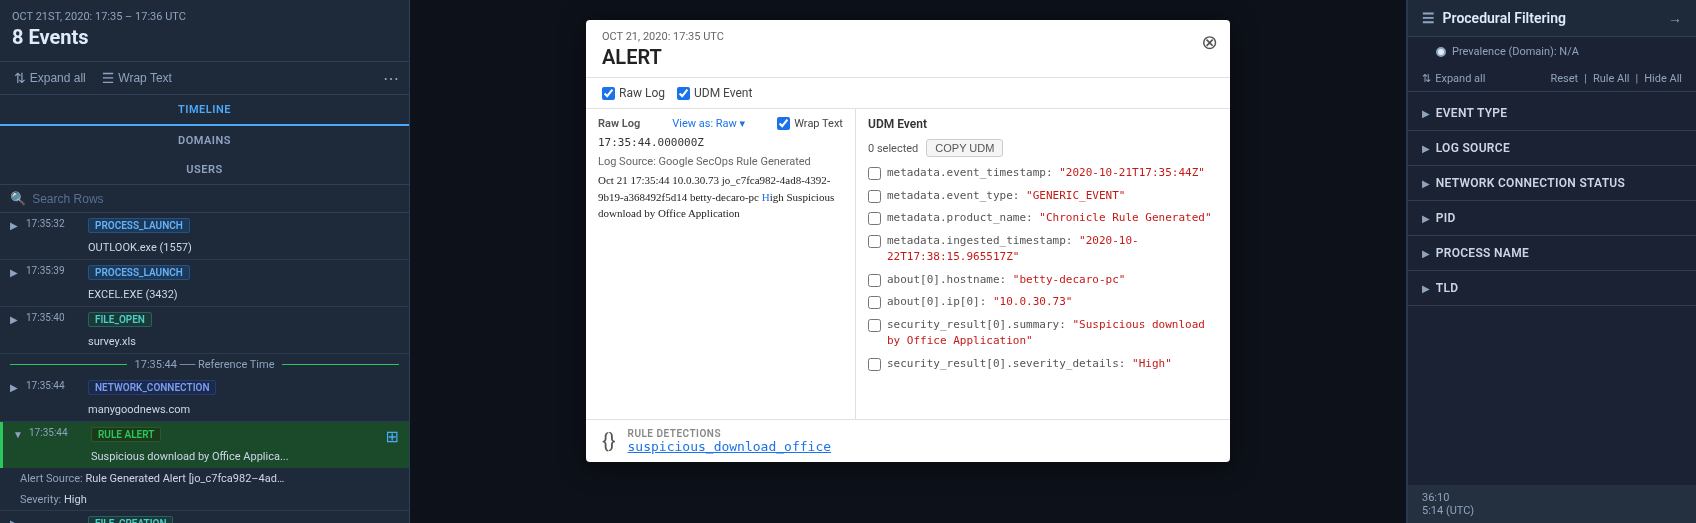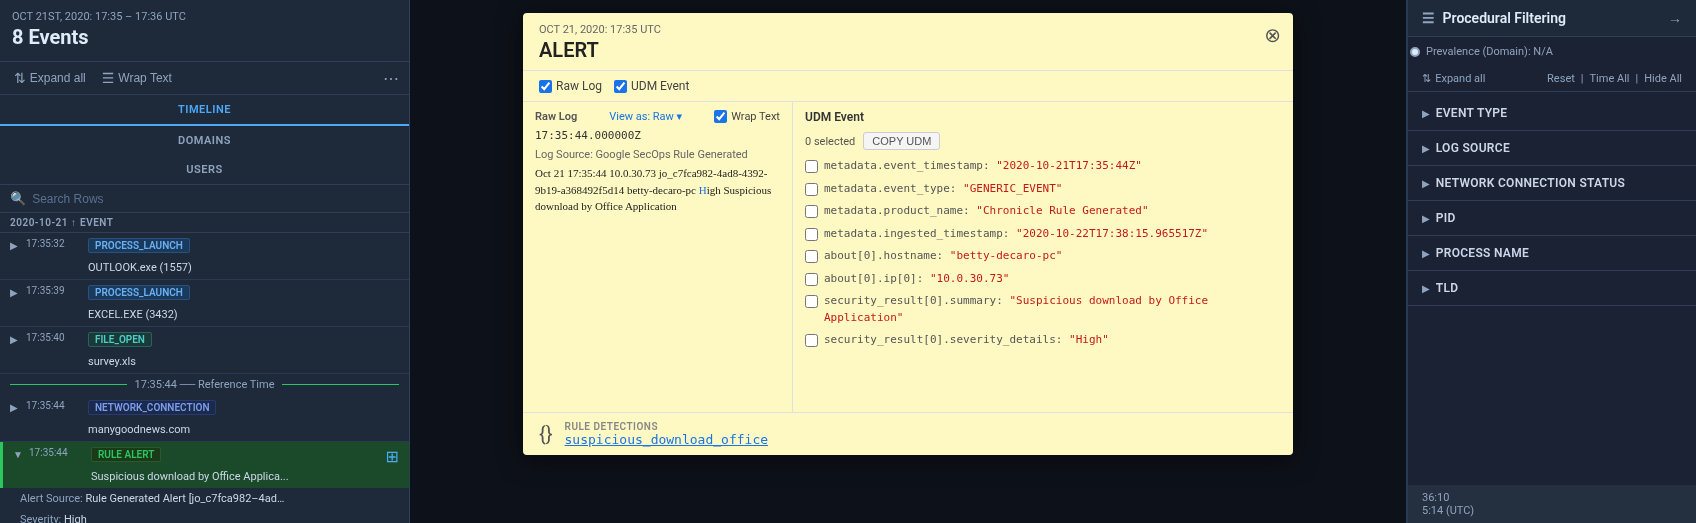--- a/index.html
+++ b/index.html
@@ -49,21 +49,21 @@
 
     .ref-time { display: flex; align-items: center; gap: 8px; padding: 4px 10px; font-size: 11px; color: #8fa3bf; }
     .ref-line { flex: 1; height: 1px; background: #2dc55e; }
 
     .detail-row { padding: 4px 10px 4px 20px; font-size: 11px; }
     .detail-label { color: #8fa3bf; margin-bottom: 2px; }
     .detail-value { color: #cdd6e8; }
 
     
     .middle-panel { flex: 1; background: rgba(0,0,0,0.5); display: flex; align-items: flex-start; justify-content: center; padding-top: 0; position: relative; }
-    .modal { background: #fef9c3; color: #222; width: 770px; min-height: 390px; border-radius: 4px; box-shadow: 0 4px 24px rgba(0,0,0,0.5); position: relative; margin-top: 13px; }
+    .modal { background: #ffffff; color: #222; width: 644px; min-height: 390px; border-radius: 4px; box-shadow: 0 4px 24px rgba(0,0,0,0.5); position: relative; margin-top: 20px; }
     .modal-header { padding: 10px 16px 6px; border-bottom: 1px solid #e0e0e0; }
     .modal-date { font-size: 11px; color: #666; }
     .modal-title { font-size: 20px; font-weight: 600; color: #222; margin: 2px 0; }
     .modal-close { position: absolute; top: 10px; right: 12px; cursor: pointer; font-size: 20px; color: #555; background: none; border: none; }
 
     .modal-tabs { display: flex; align-items: center; gap: 12px; padding: 8px 16px; border-bottom: 1px solid #e0e0e0; }
     .modal-tab { display: flex; align-items: center; gap: 4px; font-size: 12px; color: #444; }
     .modal-tab input[type=checkbox] { accent-color: #1a73e8; }
 
     .modal-body { display: flex; height: 310px; }
@@ -97,21 +97,21 @@
     .rule-label { font-size: 10px; color: #888; font-weight: 600; letter-spacing: 0.5px; }
     .rule-link { font-size: 13px; color: #1a73e8; text-decoration: underline; cursor: pointer; font-family: monospace; }
 
     
     .right-panel { width: 290px; background: #1a2233; border-left: 2px solid #2a3a50; display: flex; flex-direction: column; flex-shrink: 0; }
     .right-header { display: flex; align-items: center; justify-content: space-between; padding: 10px 14px; background: #1e2a3a; border-bottom: 1px solid #2e3f56; }
     .right-title { font-size: 14px; font-weight: 600; color: #e0eaf8; display: flex; align-items: center; gap: 8px; }
     .filter-icon { color: #8fa3bf; }
     .right-arrow { color: #8fa3bf; cursor: pointer; font-size: 14px; }
 
-    .prevalence-row { padding: 8px 2px; font-size: 11px; color: #8fa3bf; display: flex; align-items: center; gap: 6px; }
+    .prevalence-row { padding: 8px 28px; font-size: 11px; color: #8fa3bf; display: flex; align-items: center; gap: 6px; }
     .prevalence-dot { width: 10px; height: 10px; border-radius: 50%; background: #e0eaf8; border: 2px solid #8fa3bf; }
 
     .filter-toolbar { display: flex; align-items: center; justify-content: space-between; padding: 6px 14px; border-bottom: 1px solid #2e3f56; }
     .filter-expand { display: flex; align-items: center; gap: 4px; color: #8fa3bf; font-size: 11px; cursor: pointer; }
     .filter-actions { display: flex; align-items: center; gap: 6px; font-size: 11px; color: #8fa3bf; }
     .filter-action-link { color: #8fa3bf; cursor: pointer; }
 
     .filter-sections { flex: 1; overflow-y: auto; padding: 4px 0; }
     .filter-section { border-bottom: 1px solid #2e3f56; }
     .filter-section-header { display: flex; align-items: center; gap: 6px; padding: 10px 14px; cursor: pointer; }
@@ -147,24 +147,20 @@
     <div class="tab active">TIMELINE</div>
     <div class="tab">DOMAINS</div>
     <div class="tab">USERS</div>
   </div>
 
   <div class="search-row">
     <span class="search-icon">🔍</span>
     <input class="search-input" placeholder="Search Rows" style="">
   </div>
 
-  <div class="table-header">
-    <div class="col-time">2020-10-21 ↑</div>
-    <div class="col-event">EVENT</div>
-  </div>
 
   <div class="events-list">
 
     <div class="event-group">
       <div class="event-row">
         <div class="chevron">▶</div>
         <div class="time">17:35:32</div>
         <div class="content">
           <div class="event-badge badge-process">PROCESS_LAUNCH</div>
           <div class="event-label">OUTLOOK.exe (1557)</div>
@@ -354,21 +350,21 @@
   </div>
 
   <div class="filter-toolbar">
     <div class="filter-expand">
       <span>⇅</span>
       <span>Expand all</span>
     </div>
     <div class="filter-actions">
       <span class="filter-action-link">Reset</span>
       <span>|</span>
-      <span class="filter-action-link">Time All</span>
+      <span class="filter-action-link">Rule All</span>
       <span>|</span>
       <span class="filter-action-link">Hide All</span>
     </div>
   </div>
 
   <div class="filter-sections">
     <div class="filter-section">
       <div class="filter-section-header">
         <span class="filter-chevron">▶</span>
         <span class="filter-section-title">EVENT TYPE</span>

